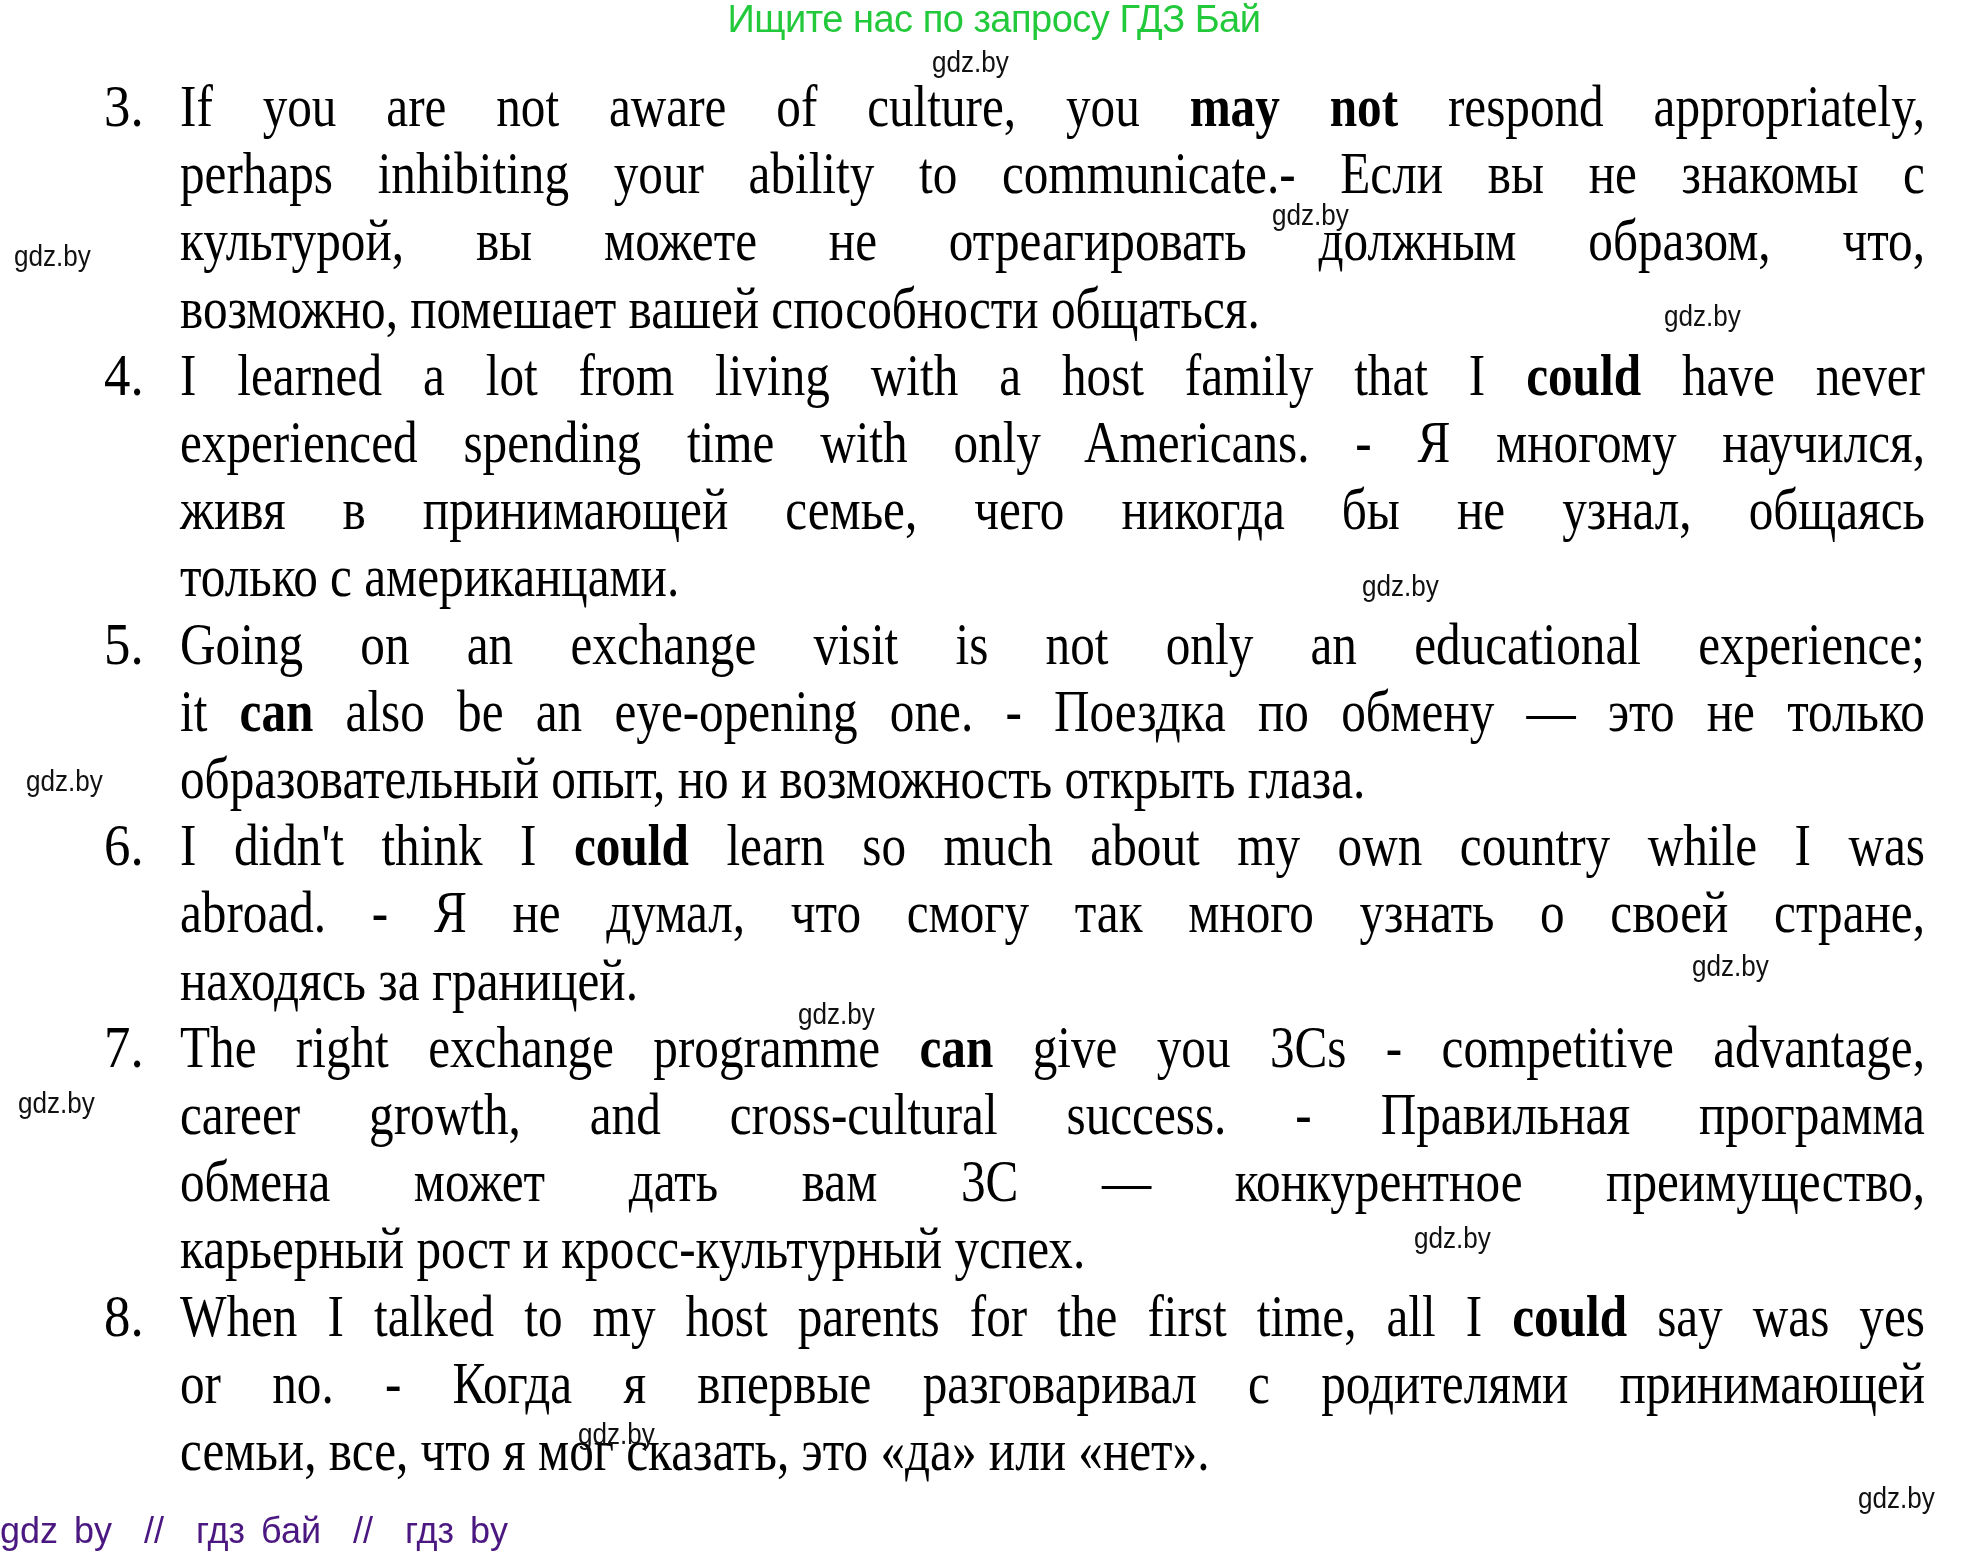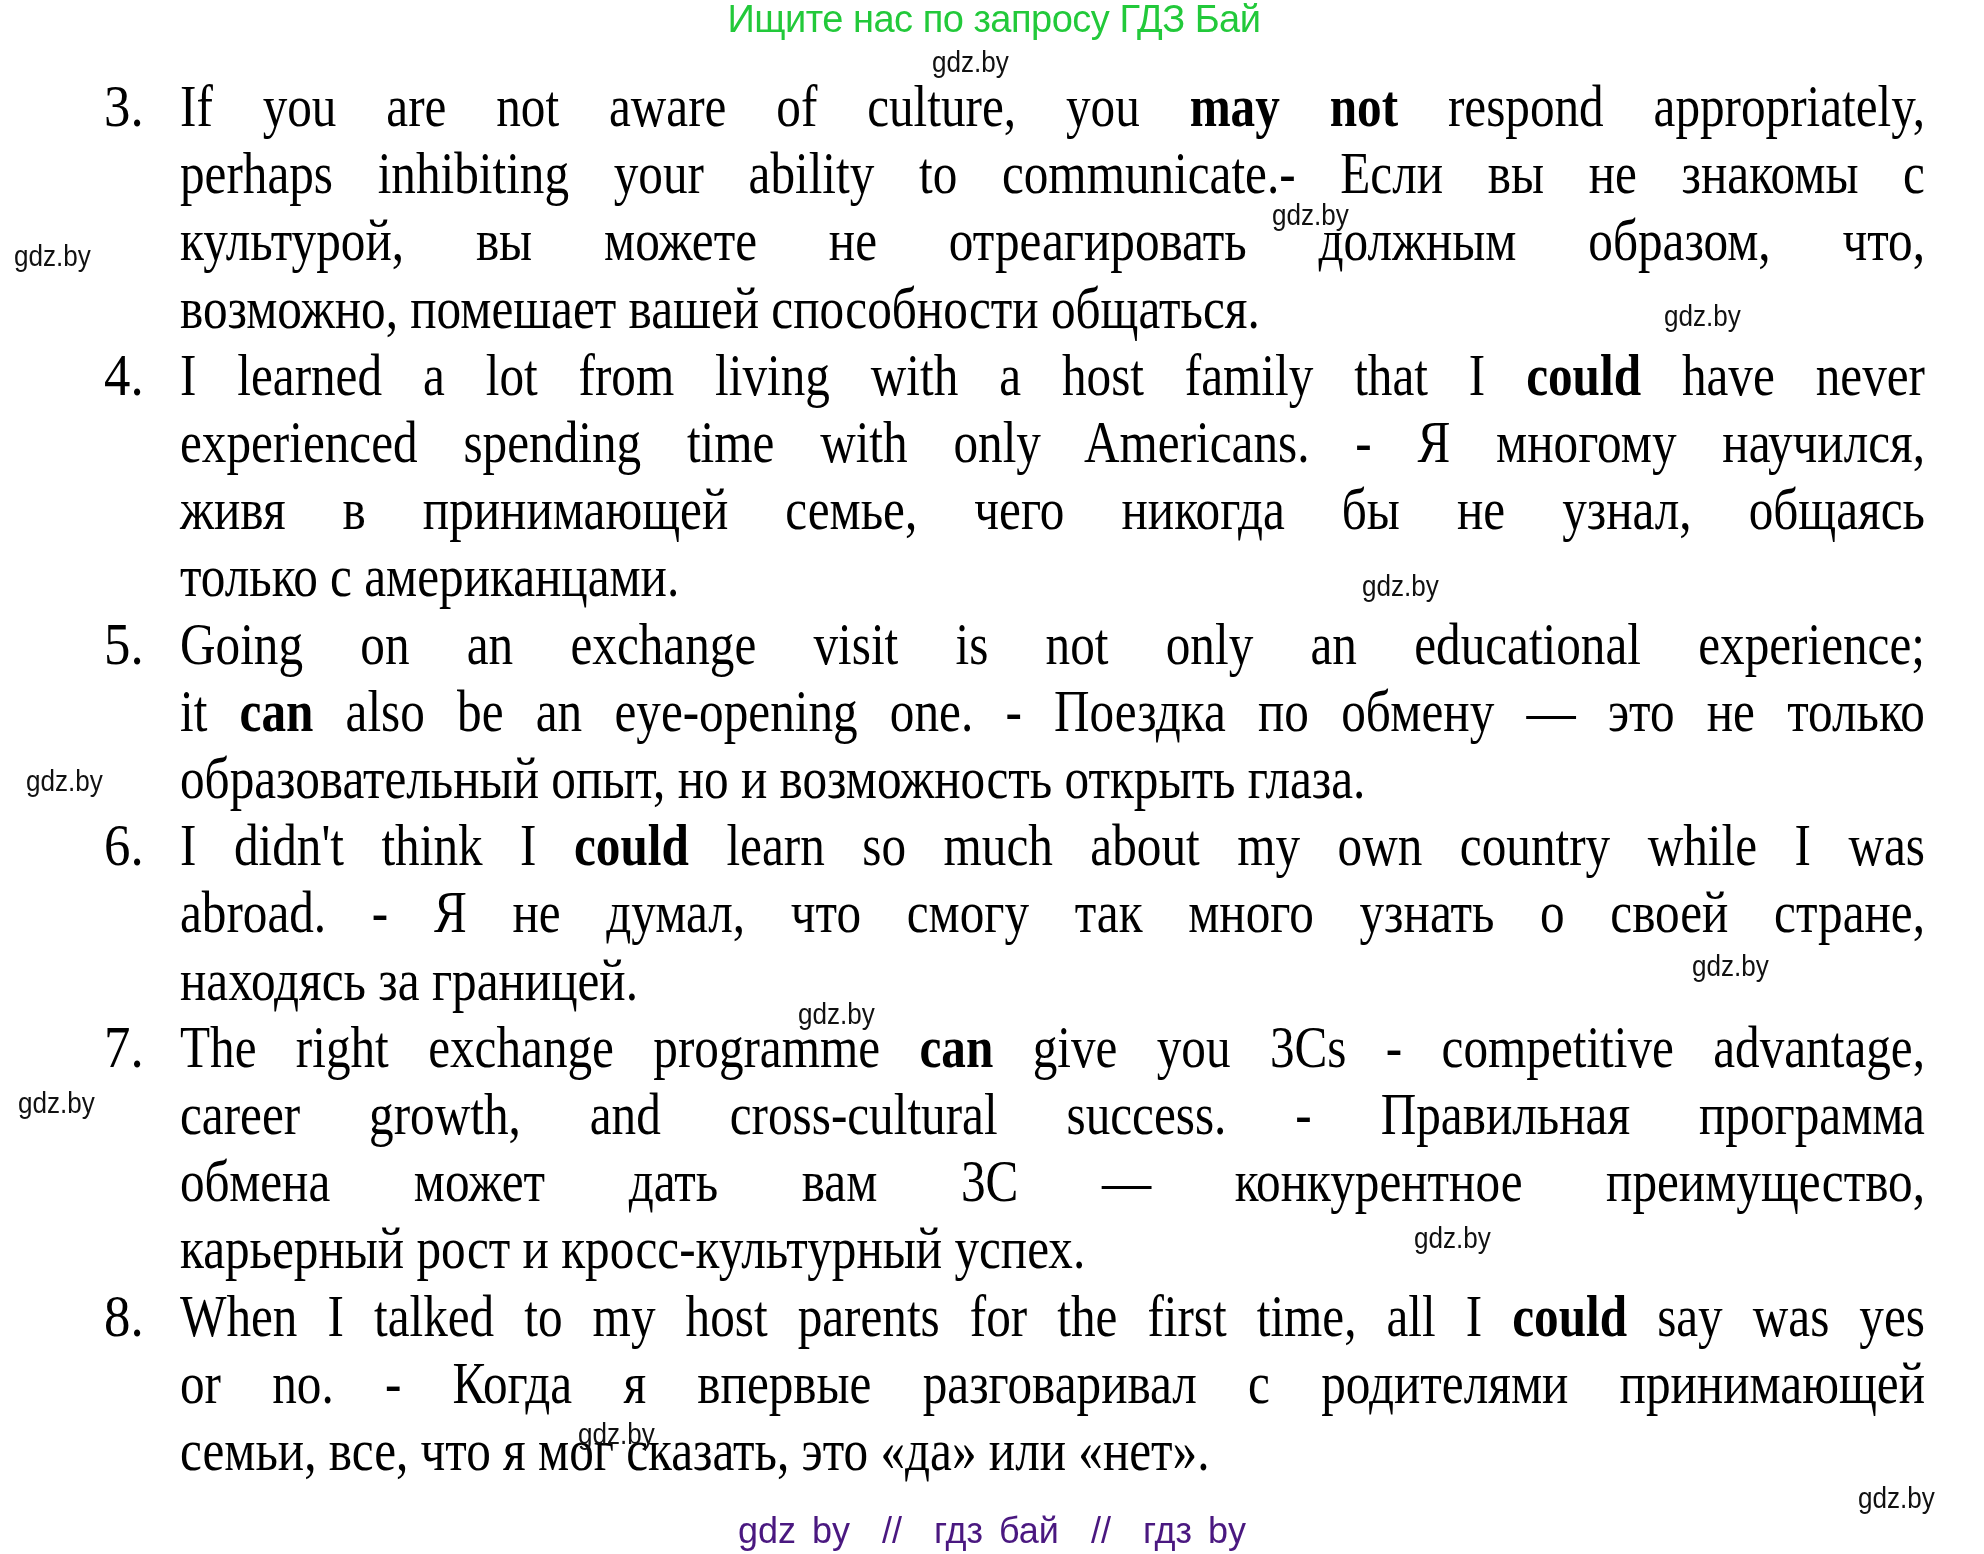--- a/index.html
+++ b/index.html
@@ -1,20 +1,20 @@
 <!DOCTYPE html>
 <html><head>
 <meta charset="utf-8">
 <style>
   html, body { margin:0; padding:0; background:#ffffff; }
   body { width:1984px; height:1554px; position:relative; overflow:hidden; }
   .hdr { position:absolute; left:0; width:1984px; top:-2px; text-align:center; padding-left:2px;
          font-family:"Liberation Sans", sans-serif; font-size:38px; color:#22c93a; letter-spacing:-0.5px; }
   .wm { position:absolute; font-family:"Liberation Sans", sans-serif; font-size:29px; color:#111; transform:scaleX(0.9); transform-origin:left top; white-space:nowrap; }
-  .ftr { position:absolute; top:1510px; left:0; width:1984px; text-align:center;
+  .ftr { position:absolute; top:1510px; left:0; width:1984px; text-align:left;
          font-family:"Liberation Sans", sans-serif; font-size:36px; color:#4a1880; word-spacing:6px; }
   .num { position:absolute; left:104px; font-family:"Liberation Serif", serif; font-size:60px; color:#000;
          transform:scaleX(0.88); transform-origin:left top; line-height:60px; }
   .line { position:absolute; left:180px; width:2128px; transform:scaleX(0.82); transform-origin:left top;
           font-family:"Liberation Serif", serif; font-size:60px; line-height:60px; color:#000;
           text-align:justify; text-align-last:justify; white-space:normal; }
   .line.last { text-align-last:left; }
   .line b { font-weight:bold; }
 </style>
 </head>

